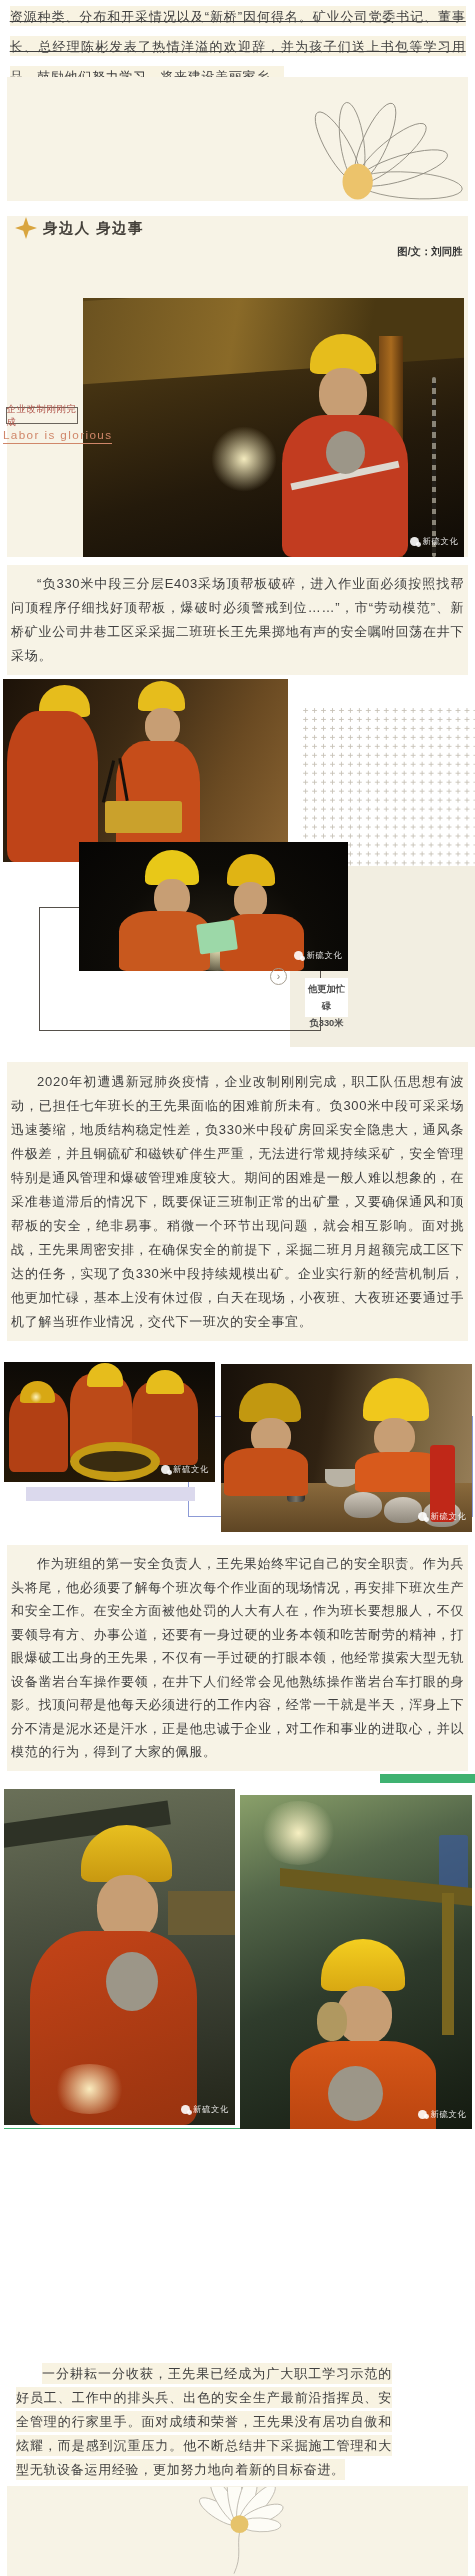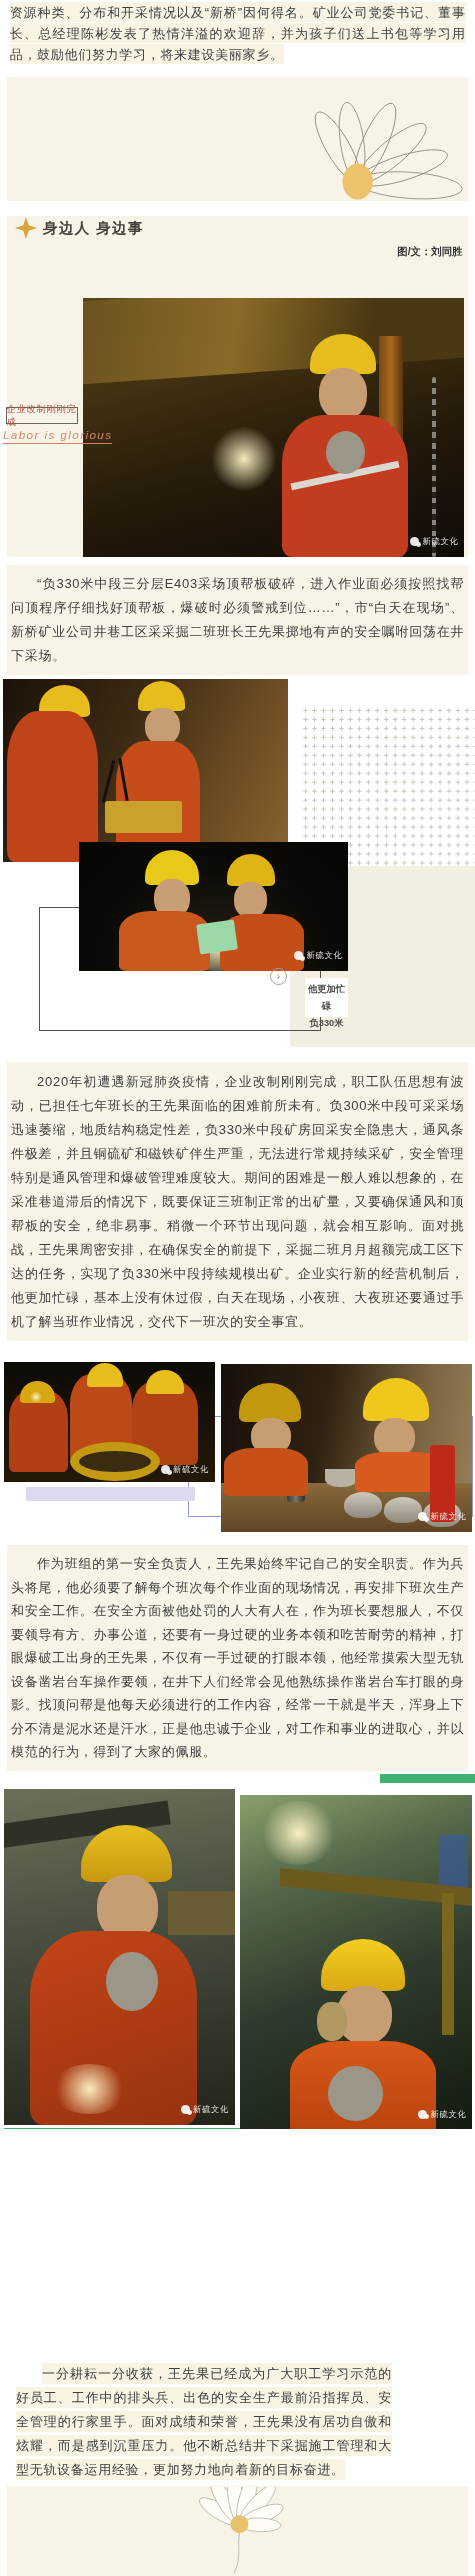--- a/index.html
+++ b/index.html
@@ -21,21 +21,21 @@
   .title-box{position:absolute;left:50%;top:46px;transform:translateX(-50%);
              width:146px;height:24px;border:1.4px solid #8f6459;display:flex;align-items:center;justify-content:center;
              font-size:15px;font-weight:bold;color:#a3655b;letter-spacing:1.4px;background:transparent;margin-top:48px;}
   .goldbar{position:absolute;top:50%;transform:translateY(-50%);width:4.8px;height:14px;background:#d9a53f;}
   .goldbar.l{left:-3.5px;} .goldbar.r{right:-3.5px;}
 
   
   .slogan-box{position:absolute;left:-1.4px;top:109px;width:70px;height:15px;border:0.7px solid#6a645c;
               display:flex;align-items:center;justify-content:center;font-size:9.3px;color:#b0544a;letter-spacing:0.7px;z-index:4;}
   .slogan-en{position:absolute;left:-4.1px;top:130px;font-size:11.7px;color:#d0876a;letter-spacing:1.4px;white-space:nowrap;
-             border-bottom:0.7px solid #d0876a;padding-bottom:2.1px;z-index:4;font-style:italic;}
+             border-bottom:0.7px solid #d0876a;padding-bottom:2.1px;z-index:4;}
 
   
   .ph{position:absolute;overflow:hidden;background:#140f08;}
   .ph div{position:absolute;}
   .helmet{border-radius:50% 50% 12% 12%/75% 75% 12% 12%;background:#e6bd1c;}
   .face{border-radius:46%;background:#c79e74;}
   .suit{border-radius:34% 34% 8% 8%;background:#c44d1a;}
   .glow{border-radius:50%;background:radial-gradient(circle,rgba(255,246,200,0.95) 0%,rgba(255,246,200,0) 70%);}
   .mask{border-radius:50%;background:#9c9688;}
   .wm{position:absolute;right:5.5px;bottom:9.7px;display:flex;align-items:center;gap:3.5px;
@@ -58,21 +58,21 @@
 
   .greenbar{position:absolute;left:380px;top:1774px;width:95px;height:9px;background:#3fb271;}
   .greenline{position:absolute;left:3.5px;top:339px;width:240px;height:1.4px;background:#3fb271;z-index:0;}
 </style>
 </head>
 <body>
 
 <div class="page">
 
   <div class="abs" style="left:9.7px;top:1.4px;width:456px;">
-    <p class="flowtext" style="line-height:21px;"><span class="hl">资源种类、分布和开采情况以及“新桥”因何得名。矿业公司党委书记、董事长、总经理陈彬发表了热情洋溢的欢迎辞，并为孩子们送上书包等学习用品，鼓励他们努力学习，将来建设美丽家乡。</span></p>
+    <p class="flowtext" style="line-height:30px;text-decoration:underline;"><span class="hl">资源种类、分布和开采情况以及“新桥”因何得名。矿业公司党委书记、董事长、总经理陈彬发表了热情洋溢的欢迎辞，并为孩子们送上书包等学习用品，鼓励他们努力学习，将来建设美丽家乡。</span></p>
   </div>
 
   <div class="abs beige" style="left:7px;top:77px;width:461px;height:124px;">
     <svg class="abs" style="right:0;top:4.1px;" width="171" height="120" viewBox="0 0 248 174">
       <g transform="translate(88,146)" stroke="#8d897e" stroke-width="1.2" fill="none">
         <ellipse cx="0" cy="-58" rx="17" ry="58" transform="rotate(-30)"></ellipse>
         <ellipse cx="0" cy="-58" rx="17" ry="58" transform="rotate(-8)"></ellipse>
         <ellipse cx="0" cy="-62" rx="18" ry="62" transform="rotate(24)"></ellipse>
         <ellipse cx="0" cy="-64" rx="18" ry="64" transform="rotate(50)"></ellipse>
         <ellipse cx="0" cy="-68" rx="18" ry="68" transform="rotate(73)"></ellipse>
@@ -110,21 +110,21 @@
       <div style="left:207px;top:174px;width:110px;height:7px;background:#ddd8cf;transform:rotate(-12deg);"></div>
       <div class="mask" style="left:243px;top:133px;width:39px;height:43px;"></div>
       <div class="wm">
           <span class="wm-icon"></span>
           <span>新硫文化</span>
         </div>
     </div>
   </div>
 
   <div class="abs beige parablock" style="left:7px;top:565px;width:453px;">
-    <p class="flowtext indent">“负330米中段三分层E403采场顶帮板破碎，进入作业面必须按照找帮问顶程序仔细找好顶帮板，爆破时必须警戒到位……”，市“白天在现场”、新桥矿业公司井巷工区采采掘二班班长王先果掷地有声的安全嘱咐回荡在井下采场。</p>
+    <p class="flowtext indent">“负330米中段三分层E403采场顶帮板破碎，进入作业面必须按照找帮问顶程序仔细找好顶帮板，爆破时必须警戒到位……”，市“劳动模范”、新桥矿业公司井巷工区采采掘二班班长王先果掷地有声的安全嘱咐回荡在井下采场。</p>
   </div>
 
   <div class="abs" style="left:0;top:669px;width:475px;height:394px;">
     <div class="panel-beige"></div>
     <svg class="abs" style="left:301px;top:37px;" width="174" height="160" viewBox="0 0 252 232">
       <defs>
         <pattern id="plus" width="13" height="13" patternUnits="userSpaceOnUse">
           <path d="M6.5 3 V10 M3 6.5 H10" stroke="#c6c1b6" stroke-width="1.3"></path>
         </pattern>
       </defs>

